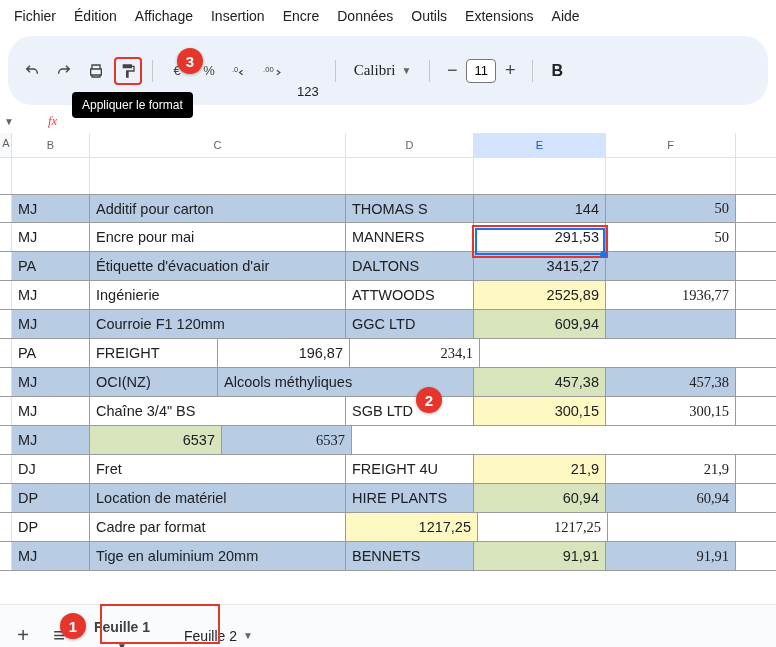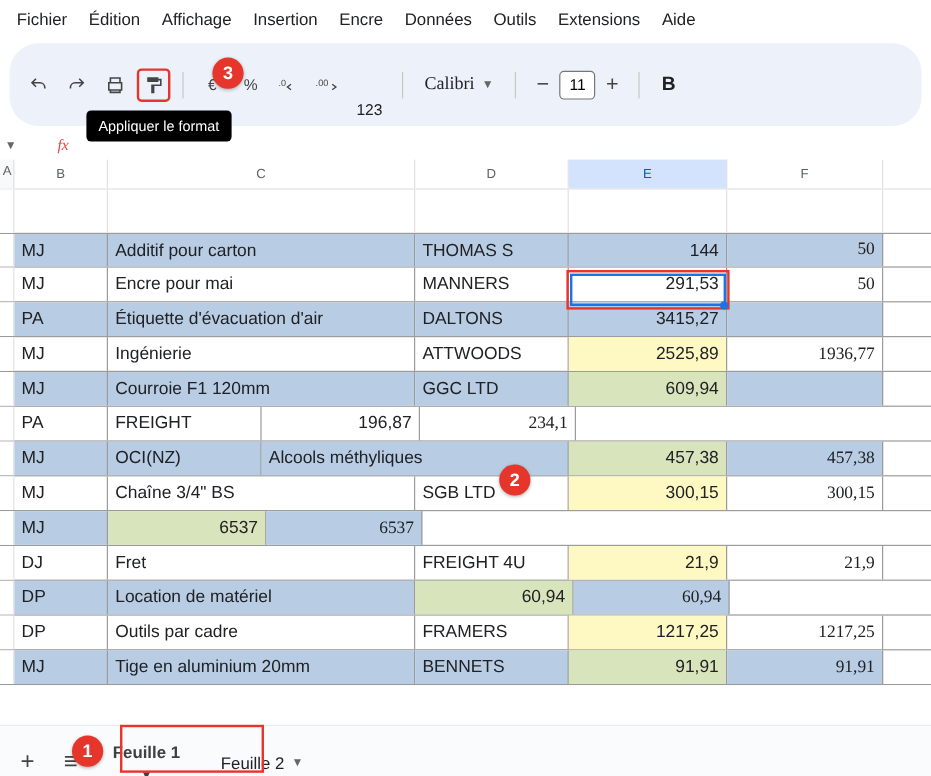--- a/index.html
+++ b/index.html
@@ -255,28 +255,28 @@
         <div class="cell cB">DJ</div>
         <div class="cell cC">Fret</div>
         <div class="cell cD">FREIGHT 4U</div>
         <div class="cell cE green">21,9</div>
         <div class="cell cF">21,9</div>
       </div>
       <div class="row blue-row">
         <div class="rh"></div>
         <div class="cell cB">DP</div>
         <div class="cell cC">Location de matériel</div>
+        <div class="cell cD">HIRE PLANTS</div>
         <div class="cell cE green">60,94</div>
         <div class="cell cF">60,94</div>
       </div>
       <div class="row white-row">
         <div class="rh"></div>
         <div class="cell cB">DP</div>
-        <div class="cell cC">Outils par cadre</div>
-        <div class="cell cD">FRAMERS</div>
+        <div class="cell cC">Cadre par format</div>
         <div class="cell cE green">1217,25</div>
         <div class="cell cF">1217,25</div>
       </div>
       <div class="row blue-row">
         <div class="rh"></div>
         <div class="cell cB">MJ</div>
         <div class="cell cC">Tige en aluminium 20mm</div>
         <div class="cell cD">BENNETS</div>
         <div class="cell cE green">91,91</div>
         <div class="cell cF">91,91</div>

